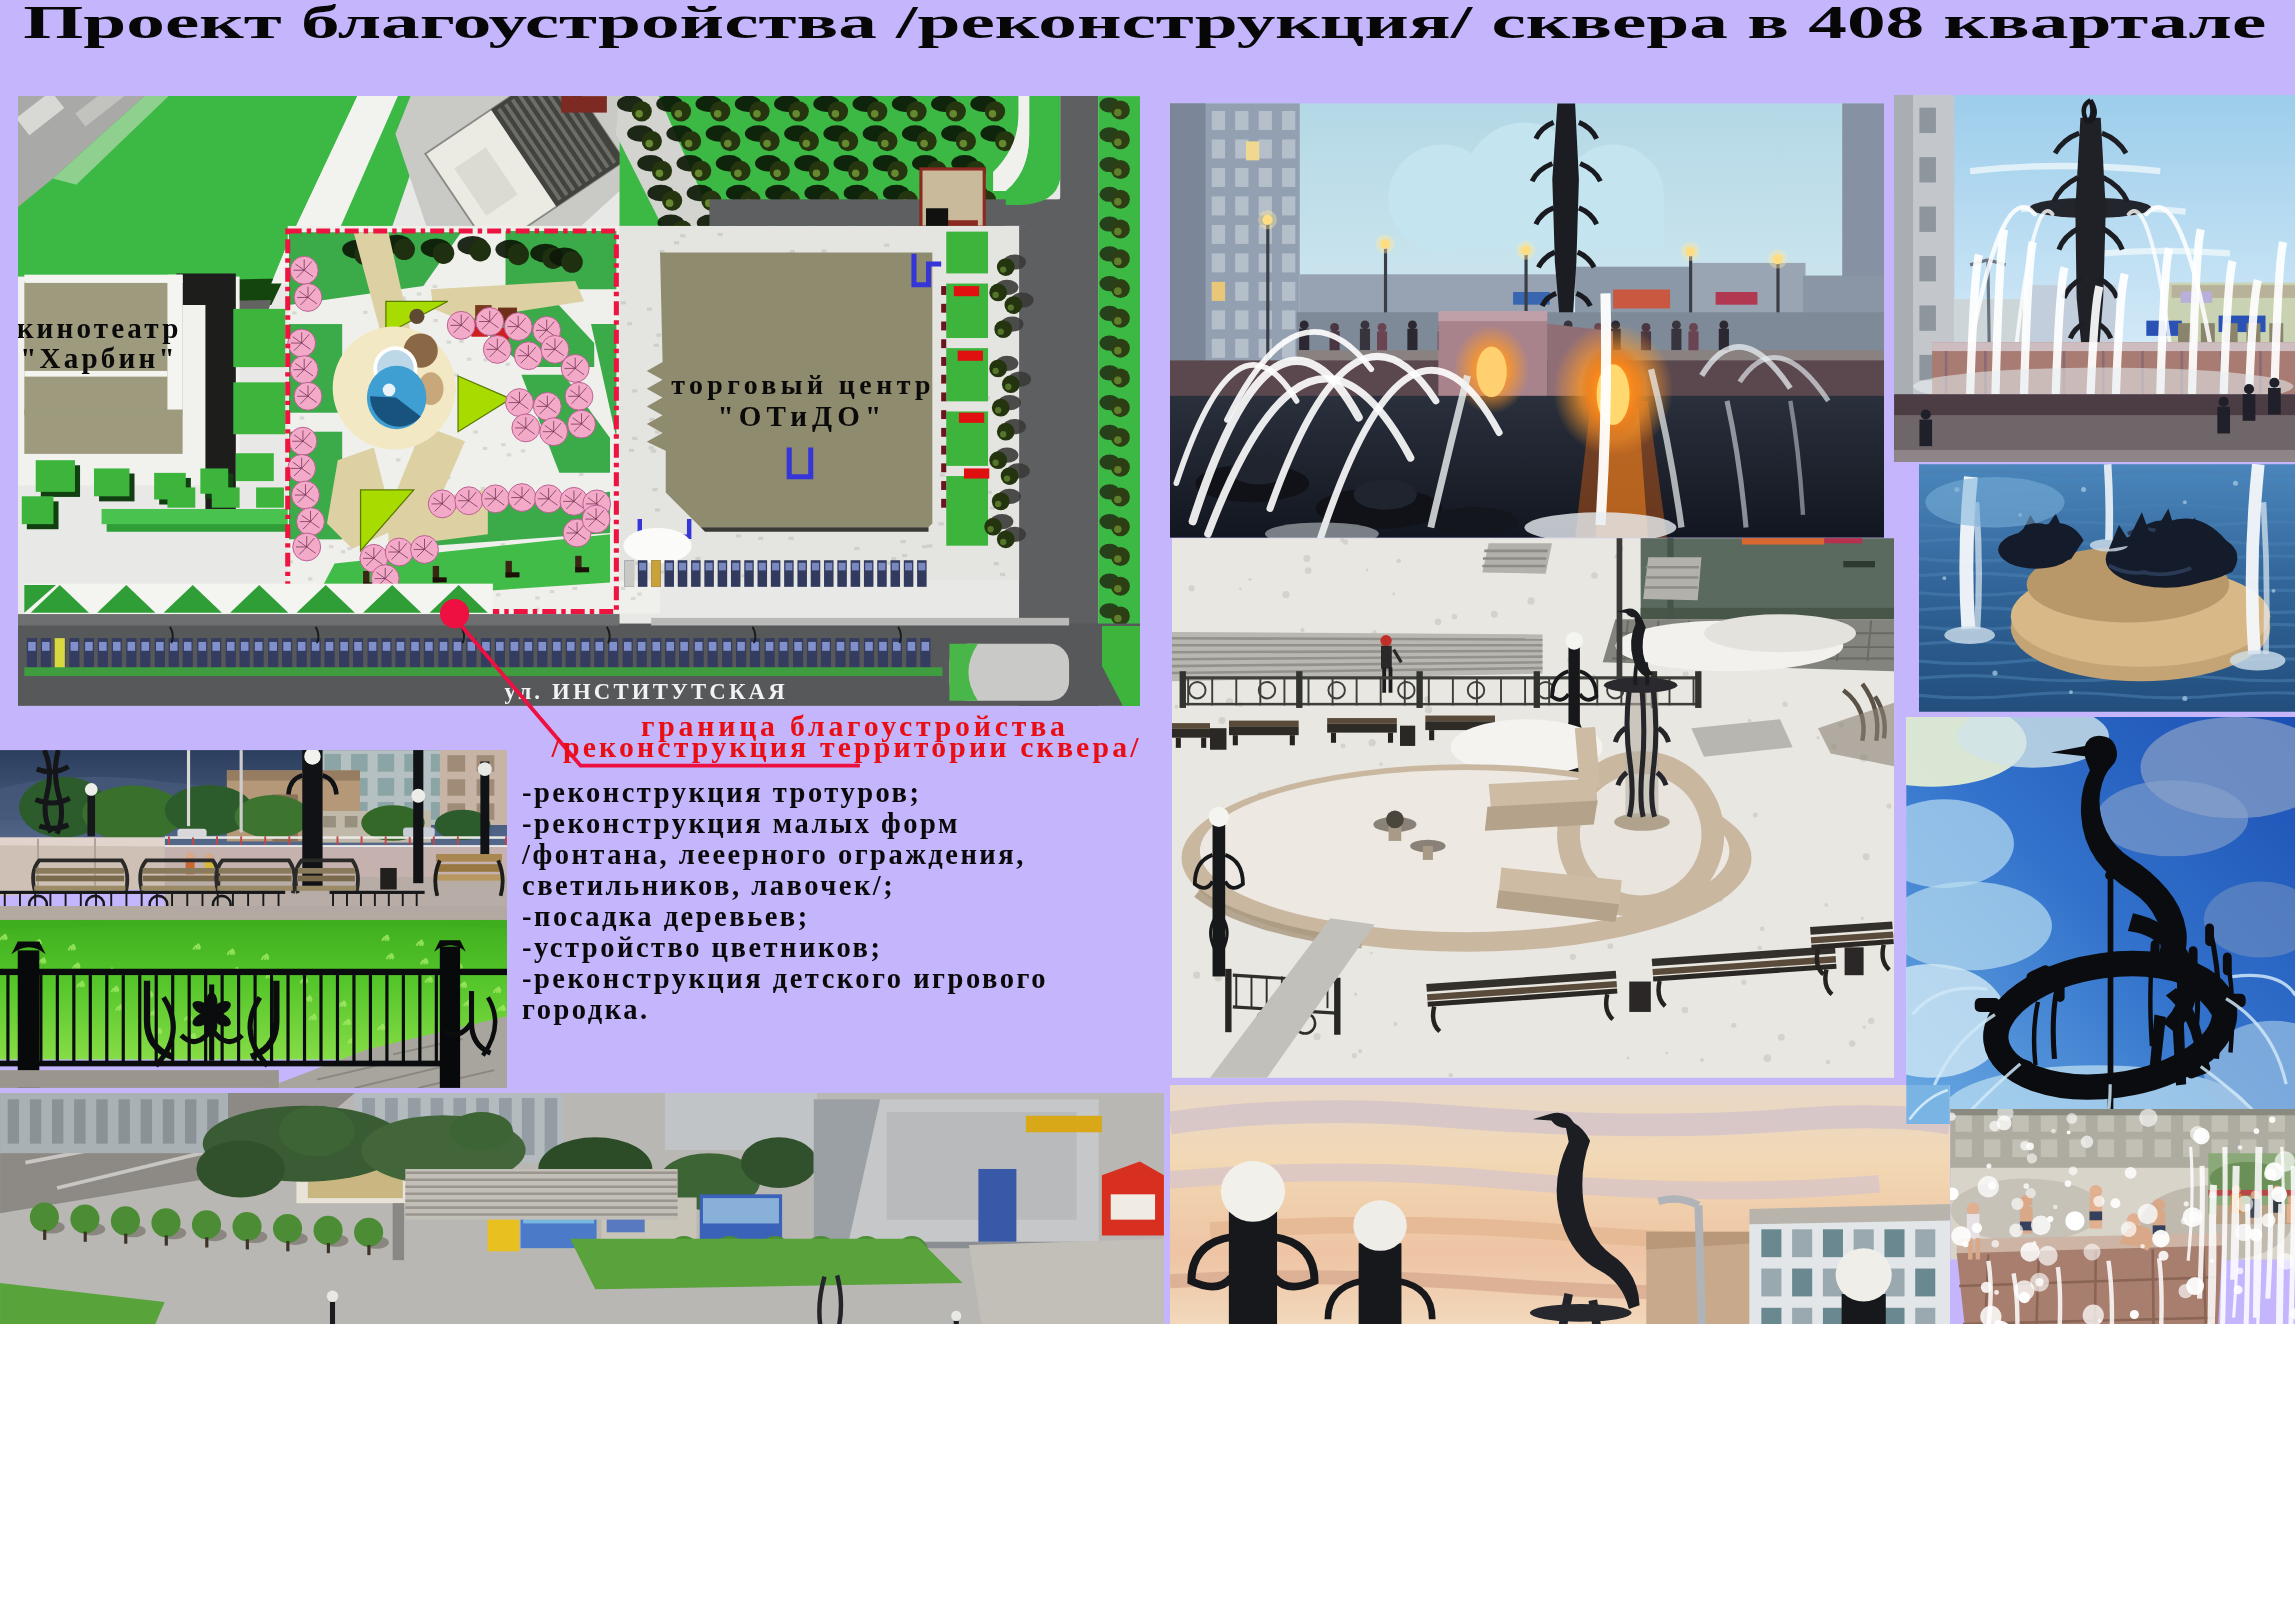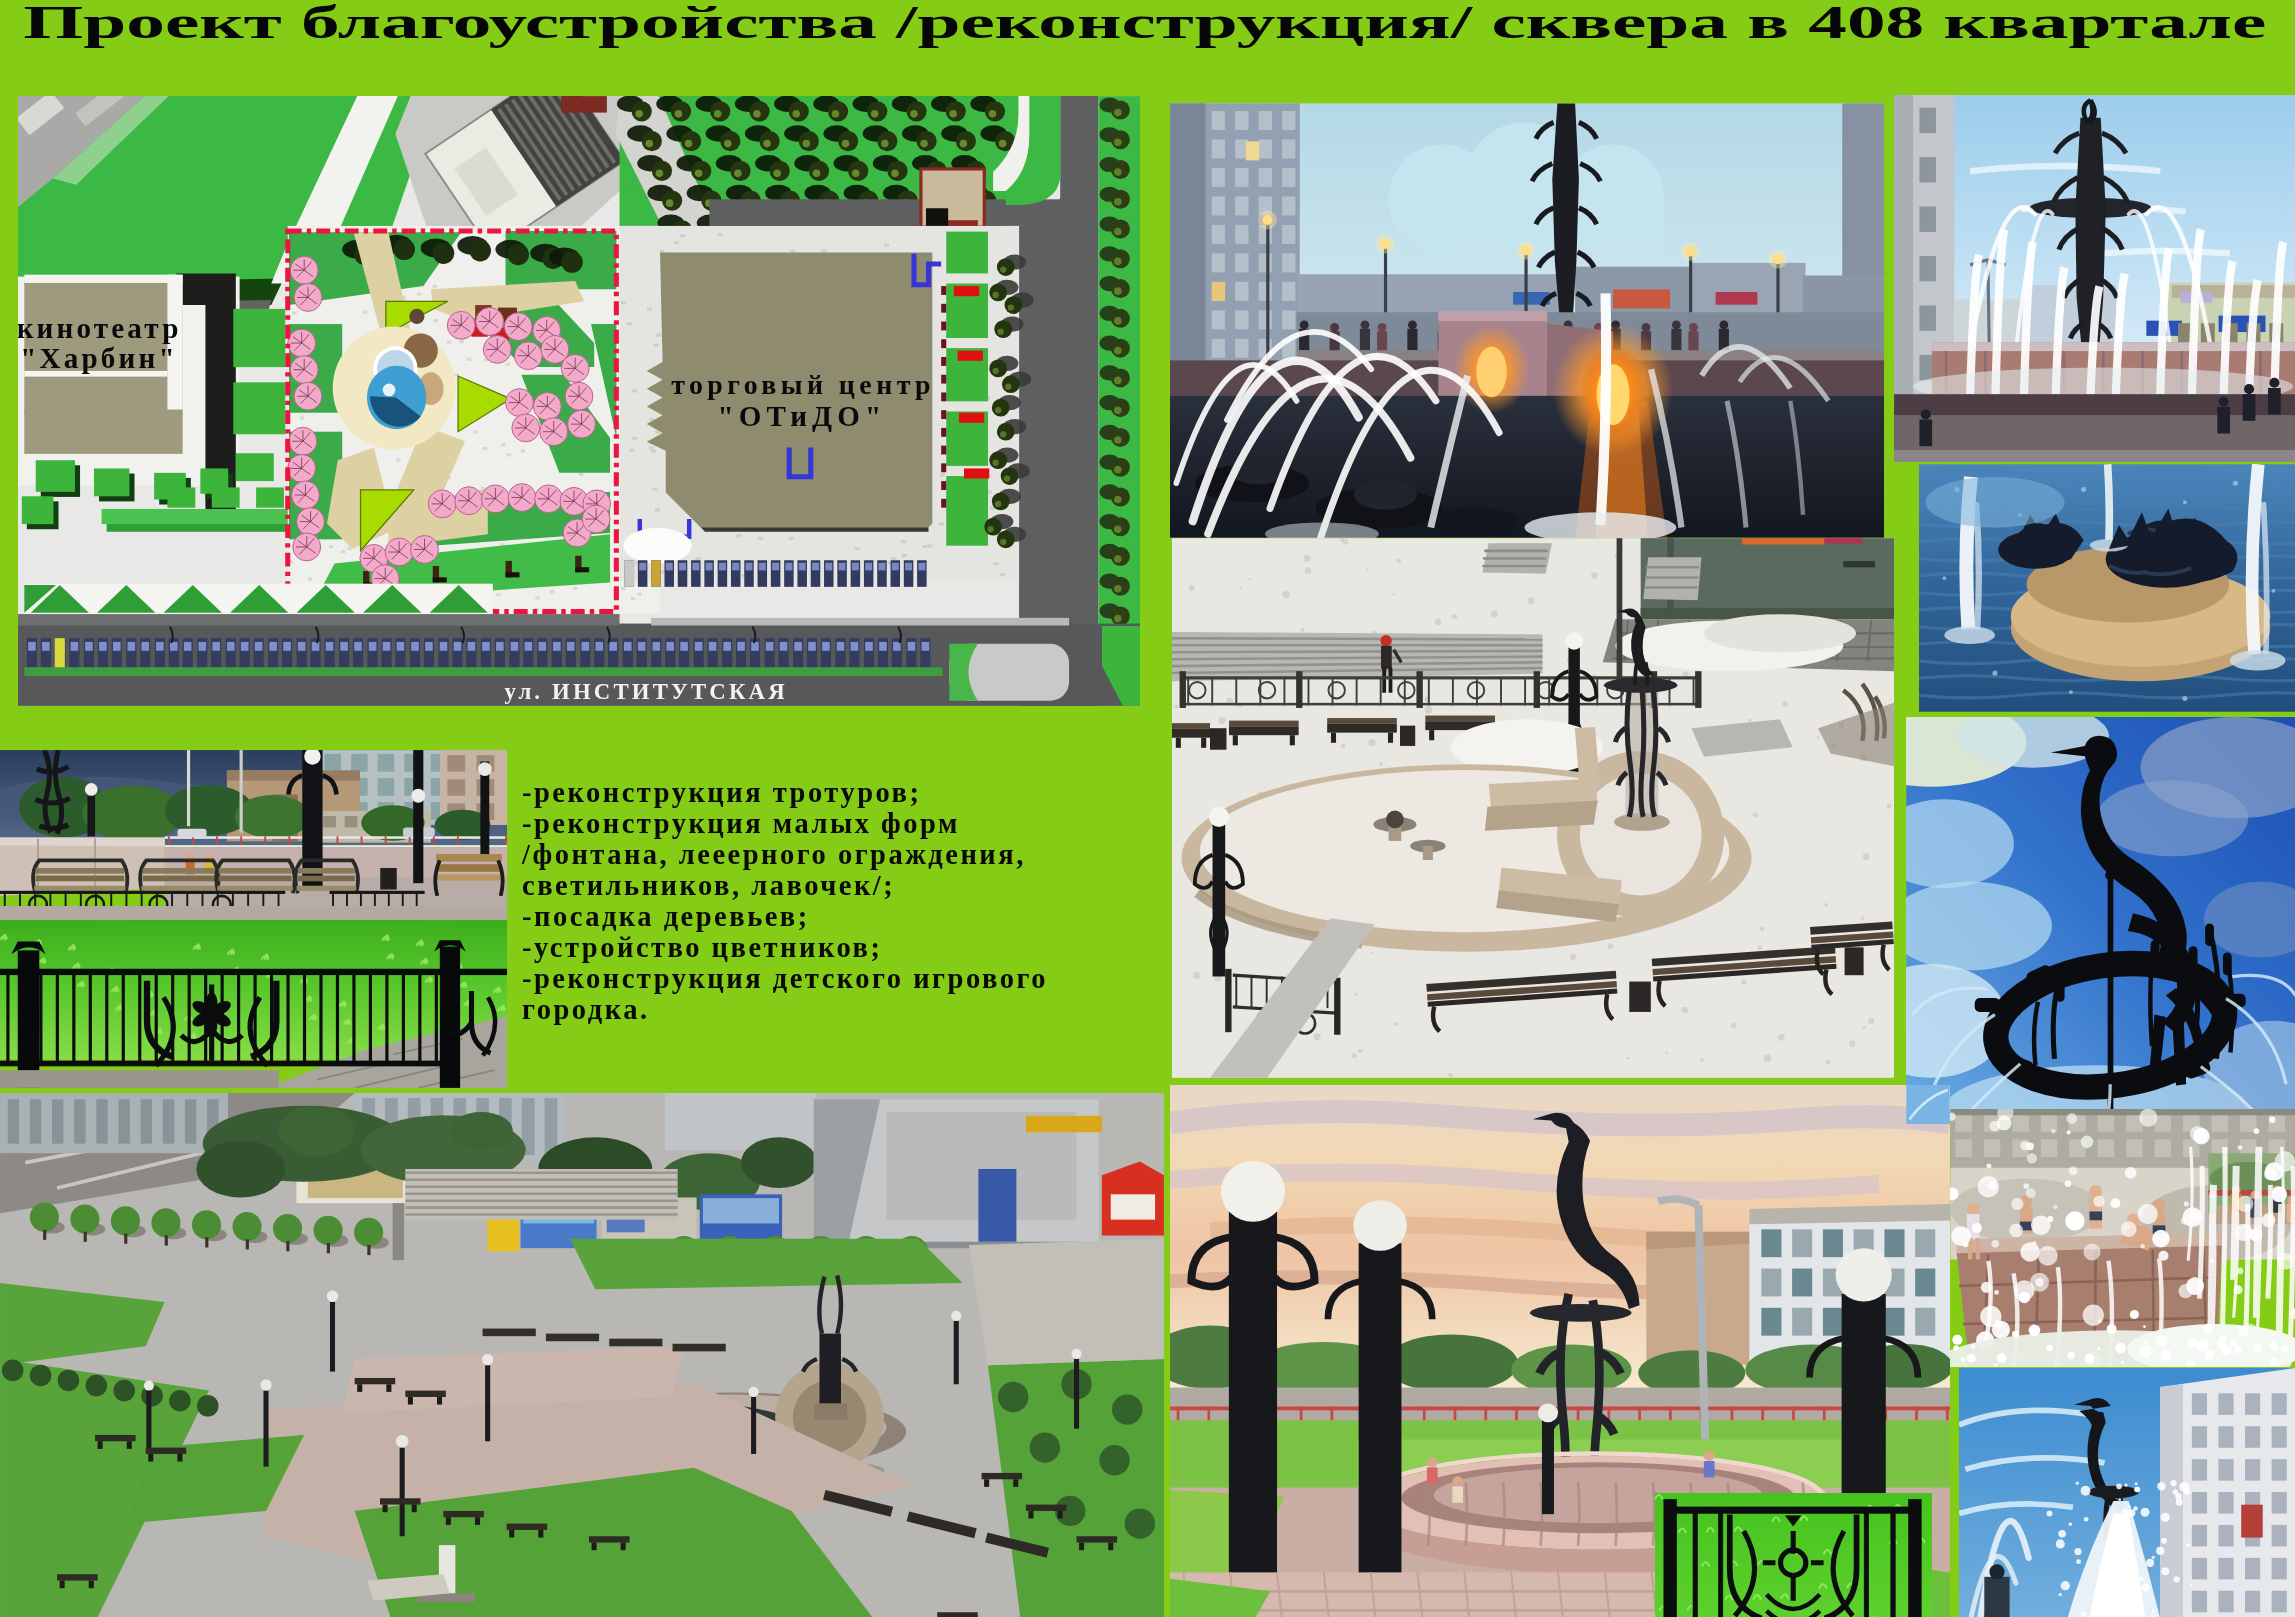--- a/index.html
+++ b/index.html
@@ -1,16 +1,16 @@
 <!DOCTYPE html>
 <html style="font-size:10px"><head>
 <meta charset="utf-8">
 <style>
   html,body{margin:0;padding:0;background:#ffffff;}
-  #board{position:relative;width:2295px;height:1617px;background:#84cc16;overflow:hidden;
+  #board{position:relative;width:2295px;height:1324px;background:#c4b5fd;overflow:hidden;
          font-family:"Liberation Serif", serif;}
   .ph{position:absolute;margin-top:44px;}
   svg{display:block;}
 </style>
 </head>
 <body>
 <div id="board">
 
 <div style="position:absolute;left:19px;top:-2.5px;width:2276px;height:53px;">
 <svg width="2276" height="53" viewBox="0 0 3594 84">
@@ -1060,20 +1060,32 @@
 
 <path d="M240,838 q8,14 2,26" stroke="#1a1a1a" stroke-width="3" fill="none"></path>
 <path d="M470,838 q8,14 2,26" stroke="#1a1a1a" stroke-width="3" fill="none"></path>
 <path d="M700,838 q8,14 2,26" stroke="#1a1a1a" stroke-width="3" fill="none"></path>
 <path d="M930,838 q8,14 2,26" stroke="#1a1a1a" stroke-width="3" fill="none"></path>
 <path d="M1160,838 q8,14 2,26" stroke="#1a1a1a" stroke-width="3" fill="none"></path>
 <path d="M1390,838 q8,14 2,26" stroke="#1a1a1a" stroke-width="3" fill="none"></path>
 </svg>
 </div>
 
+<div class="ph" style="left:348px;top:538px;width:792px;height:285px;">
+<svg width="792" height="285" viewBox="0 0 1250 450" id="anno">
+
+<circle cx="168" cy="50" r="23" fill="#ee1040"></circle>
+
+<polyline points="176,66 367,290 808,290" fill="none" stroke="#ee1040" stroke-width="6"></polyline>
+
+<text x="800" y="243" font-size="47" font-weight="bold" letter-spacing="6" fill="#e80e14" text-anchor="middle" font-family="Liberation Serif,serif">граница благоустройства</text>
+
+<text x="787" y="277" font-size="47" font-weight="bold" letter-spacing="5" fill="#e80e14" text-anchor="middle" font-family="Liberation Serif,serif">/реконструкция территории сквера/</text>
+</svg>
+</div>
 
 <div class="ph" style="left:0px;top:706px;width:507px;height:338px;">
 <svg width="507" height="338" viewBox="0 0 800 533" id="lawn">
 
 <defs>
           <linearGradient id="lwsky" x1="0" y1="0" x2="0" y2="1">
             <stop offset="0" stop-color="#2c3e5e"></stop>
             <stop offset="1" stop-color="#54688a"></stop>
           </linearGradient>
           <linearGradient id="lwgrass" x1="0" y1="0" x2="0" y2="1">

